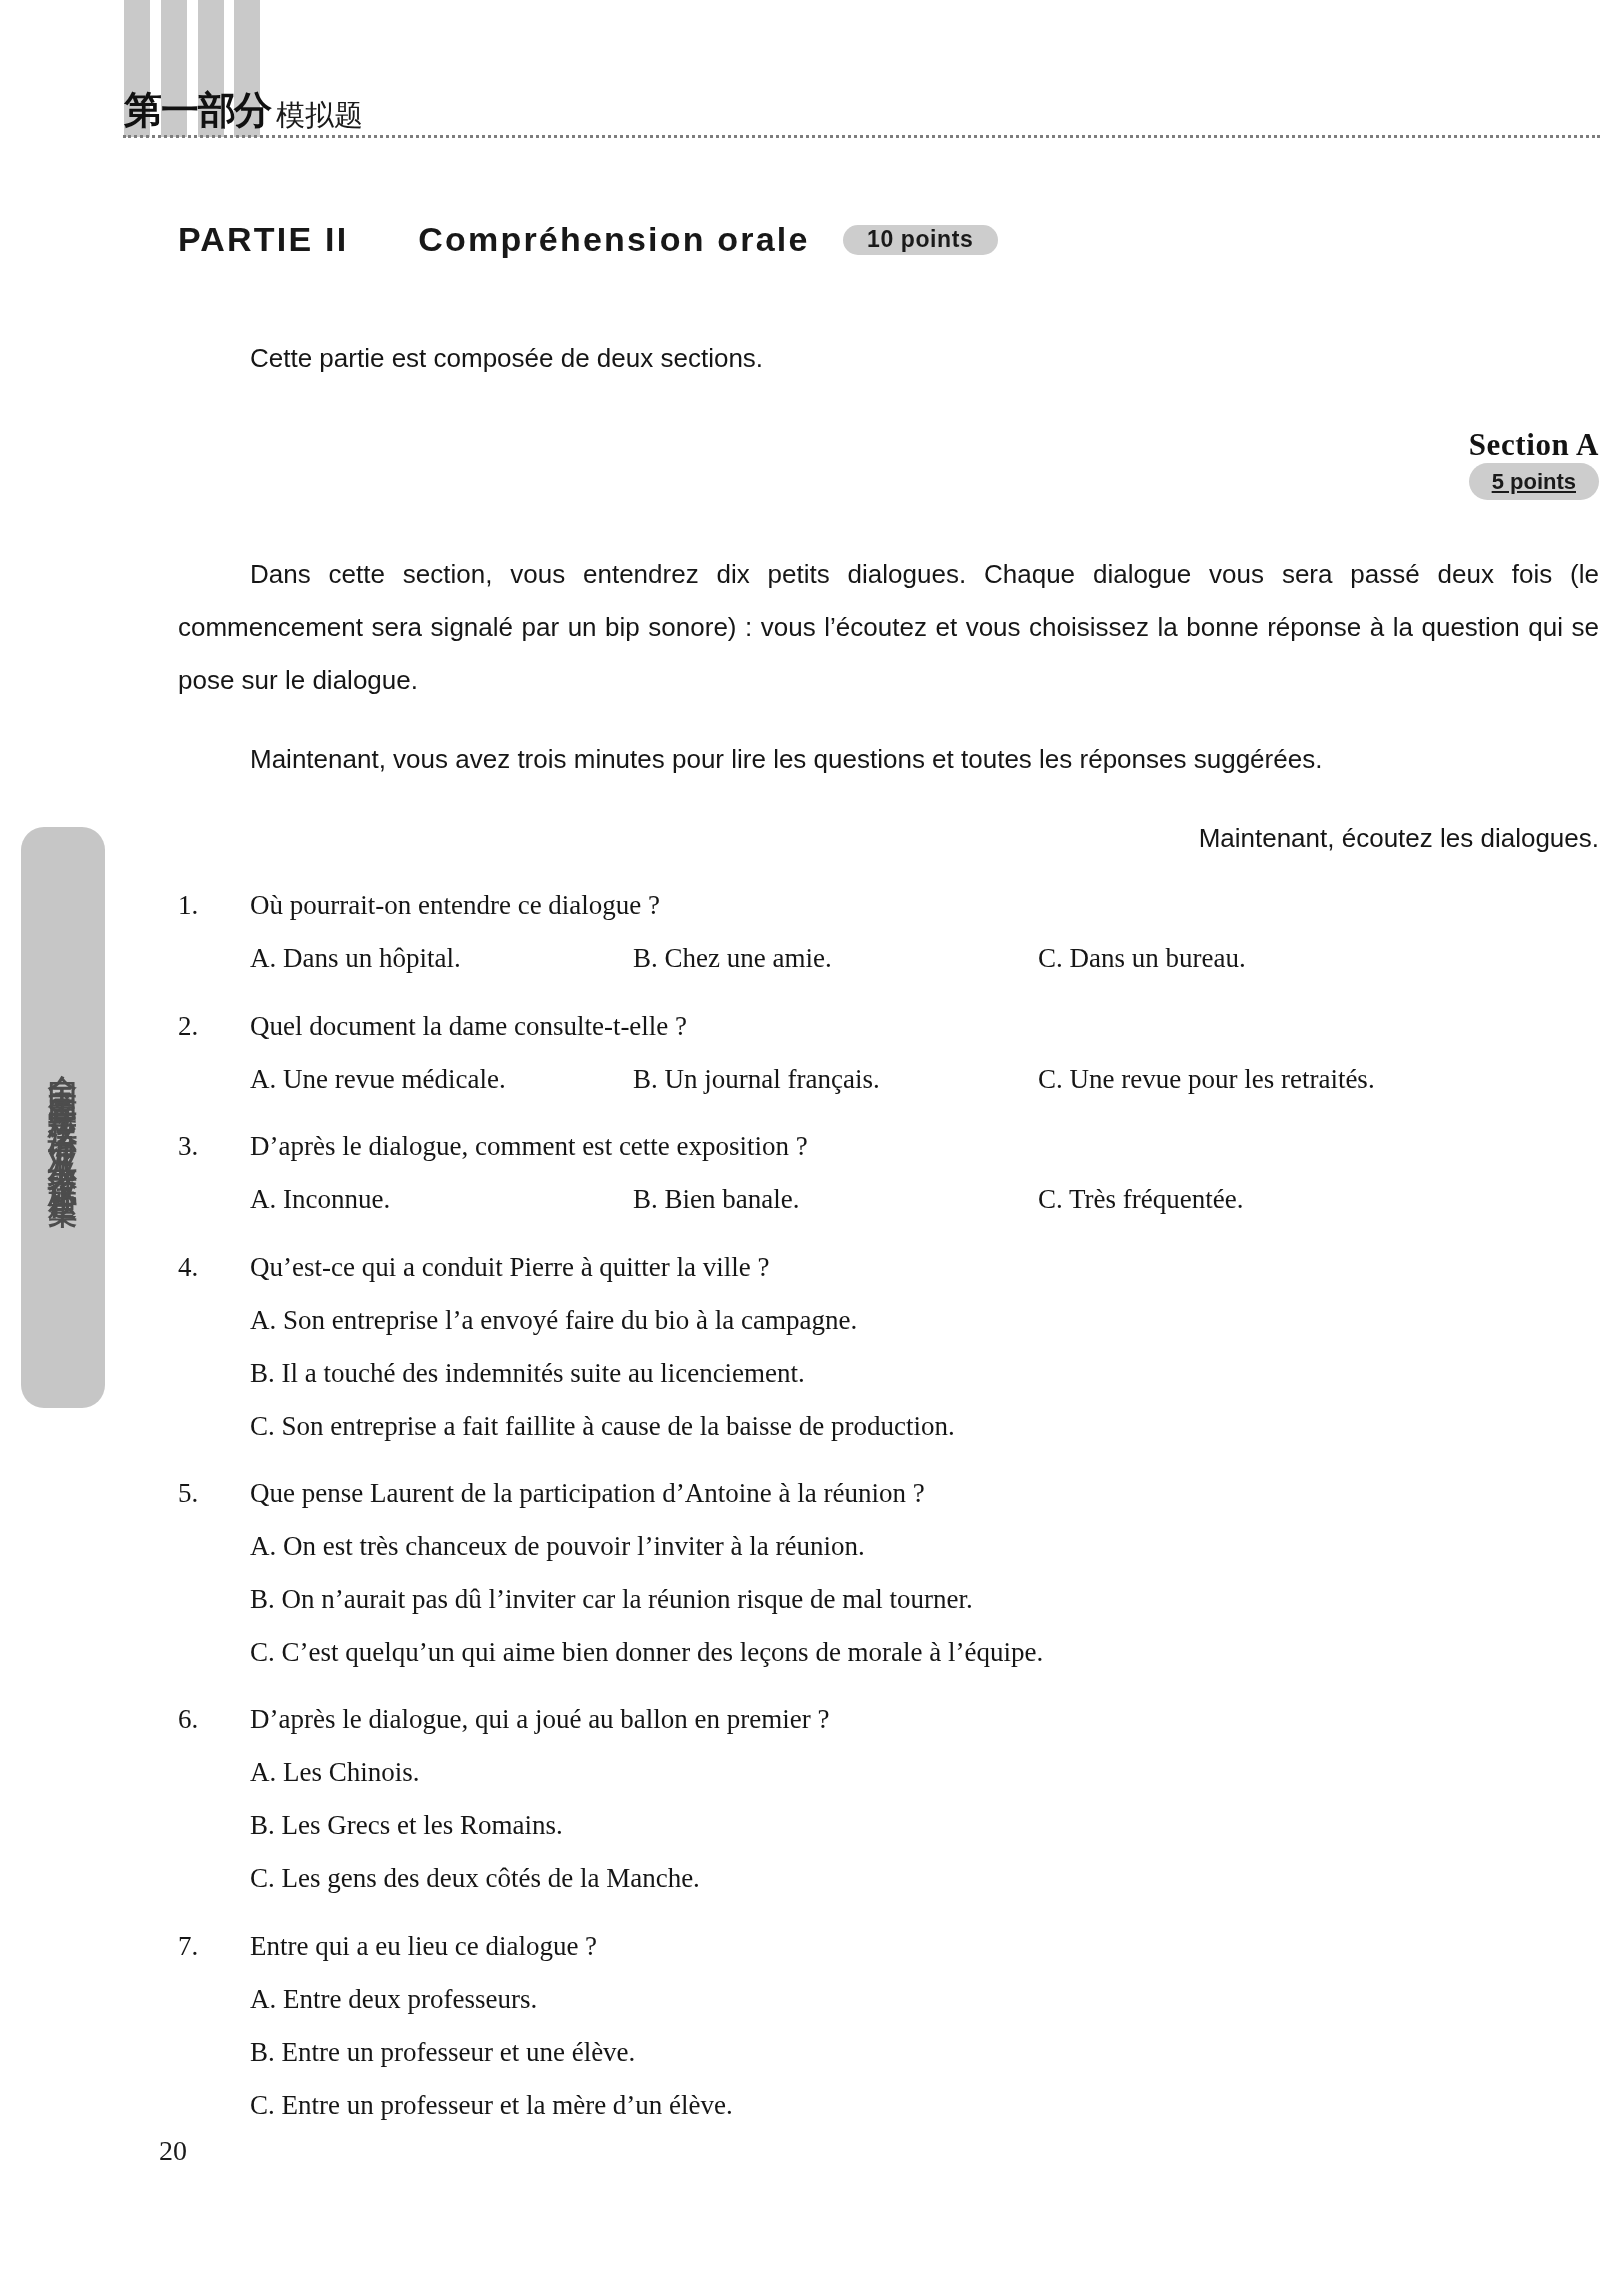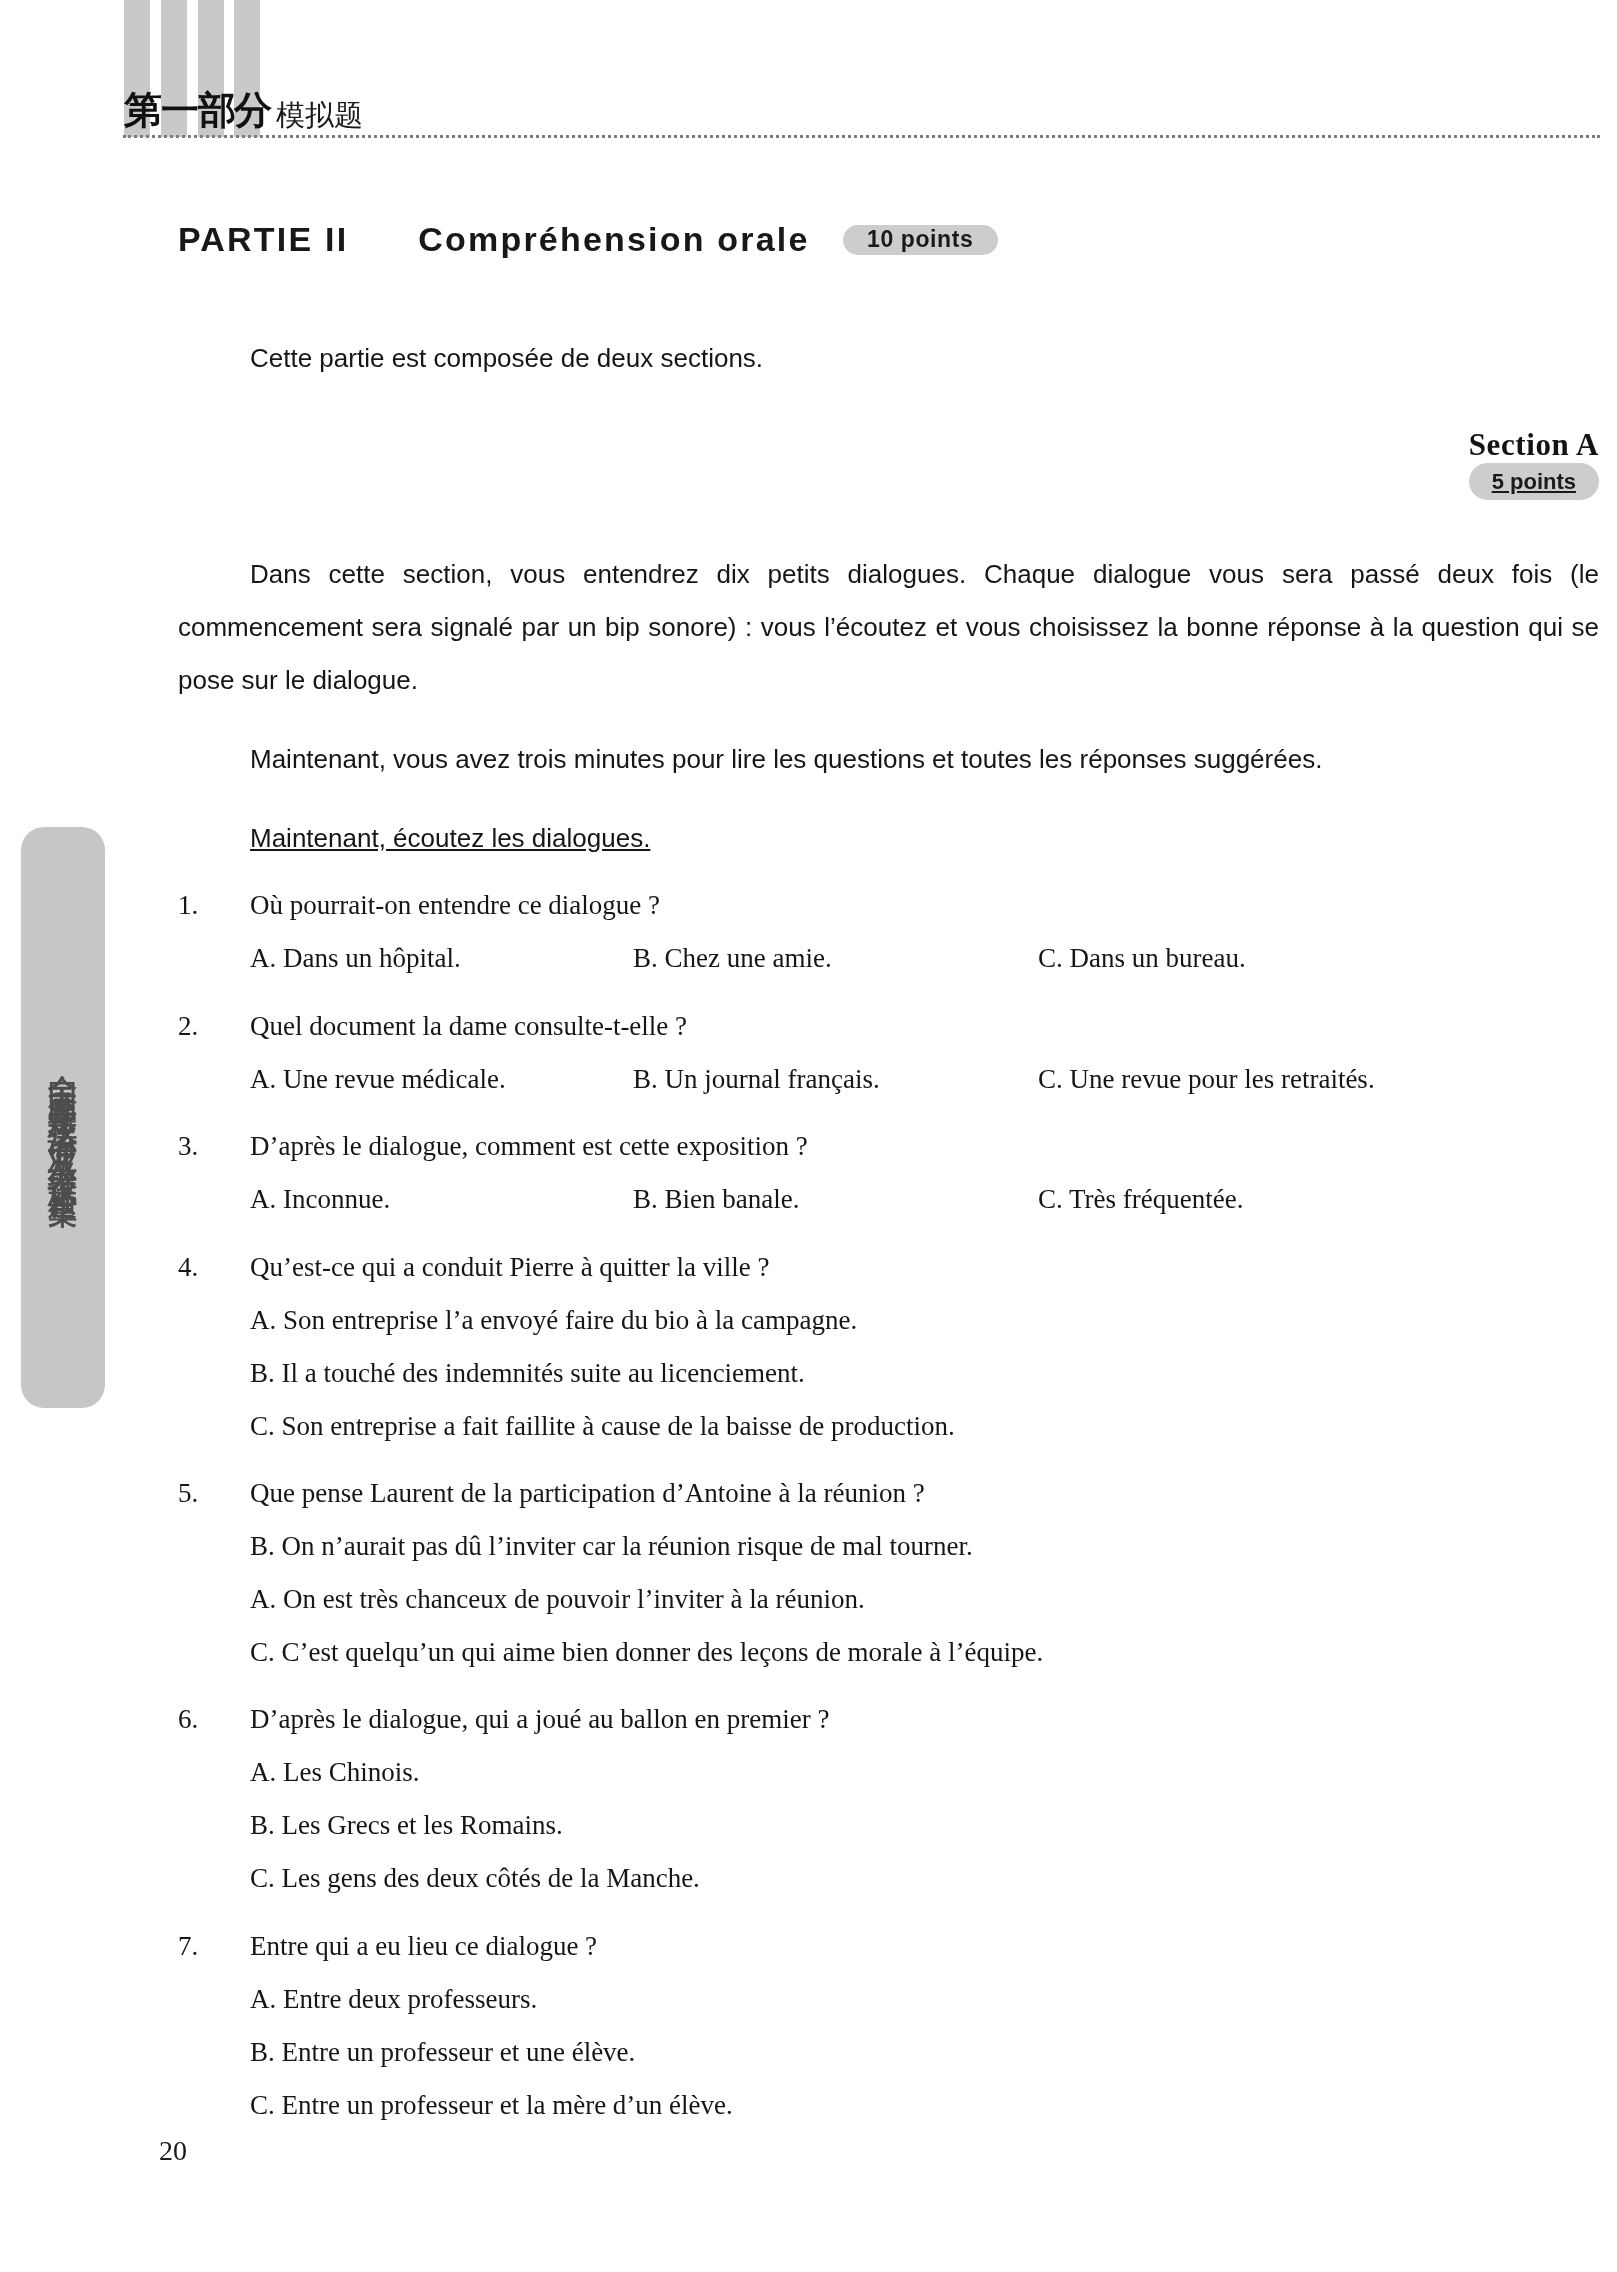--- a/index.html
+++ b/index.html
@@ -157,21 +157,21 @@
   .para{
     font-family:"Liberation Sans",sans-serif;
     font-size:26px;
     line-height:53px;
     text-align:justify;
     text-indent:72px;
     color:#161616;
   }
   .para.first{margin-top:48px;}
   .para.second{margin-top:14.4px;}
-  .para.third{text-align:left;text-decoration:underline;}
+  .para.third{text-align:right;}
 
   
   .questions{
     margin-top:12.2px;
     font-family:"Liberation Serif",serif;
     font-size:27px;
     color:#161616;
   }
   .question{margin-top:14.4px;}
   .q-row{display:flex; line-height:53px;}
@@ -289,22 +289,22 @@
           <span class="opt">C. Son entreprise a fait faillite à cause de la baisse de production.</span>
         </div>
       </div>
 
       <div class="question">
         <div class="q-row">
           <span class="q-num">5.</span>
           <span class="q-text">Que pense Laurent de la participation d’Antoine à la réunion ?</span>
         </div>
         <div class="q-options stack">
+          <span class="opt">A. On est très chanceux de pouvoir l’inviter à la réunion.</span>
           <span class="opt">B. On n’aurait pas dû l’inviter car la réunion risque de mal tourner.</span>
-          <span class="opt">A. On est très chanceux de pouvoir l’inviter à la réunion.</span>
           <span class="opt">C. C’est quelqu’un qui aime bien donner des leçons de morale à l’équipe.</span>
         </div>
       </div>
 
       <div class="question">
         <div class="q-row">
           <span class="q-num">6.</span>
           <span class="q-text">D’après le dialogue, qui a joué au ballon en premier ?</span>
         </div>
         <div class="q-options stack">

